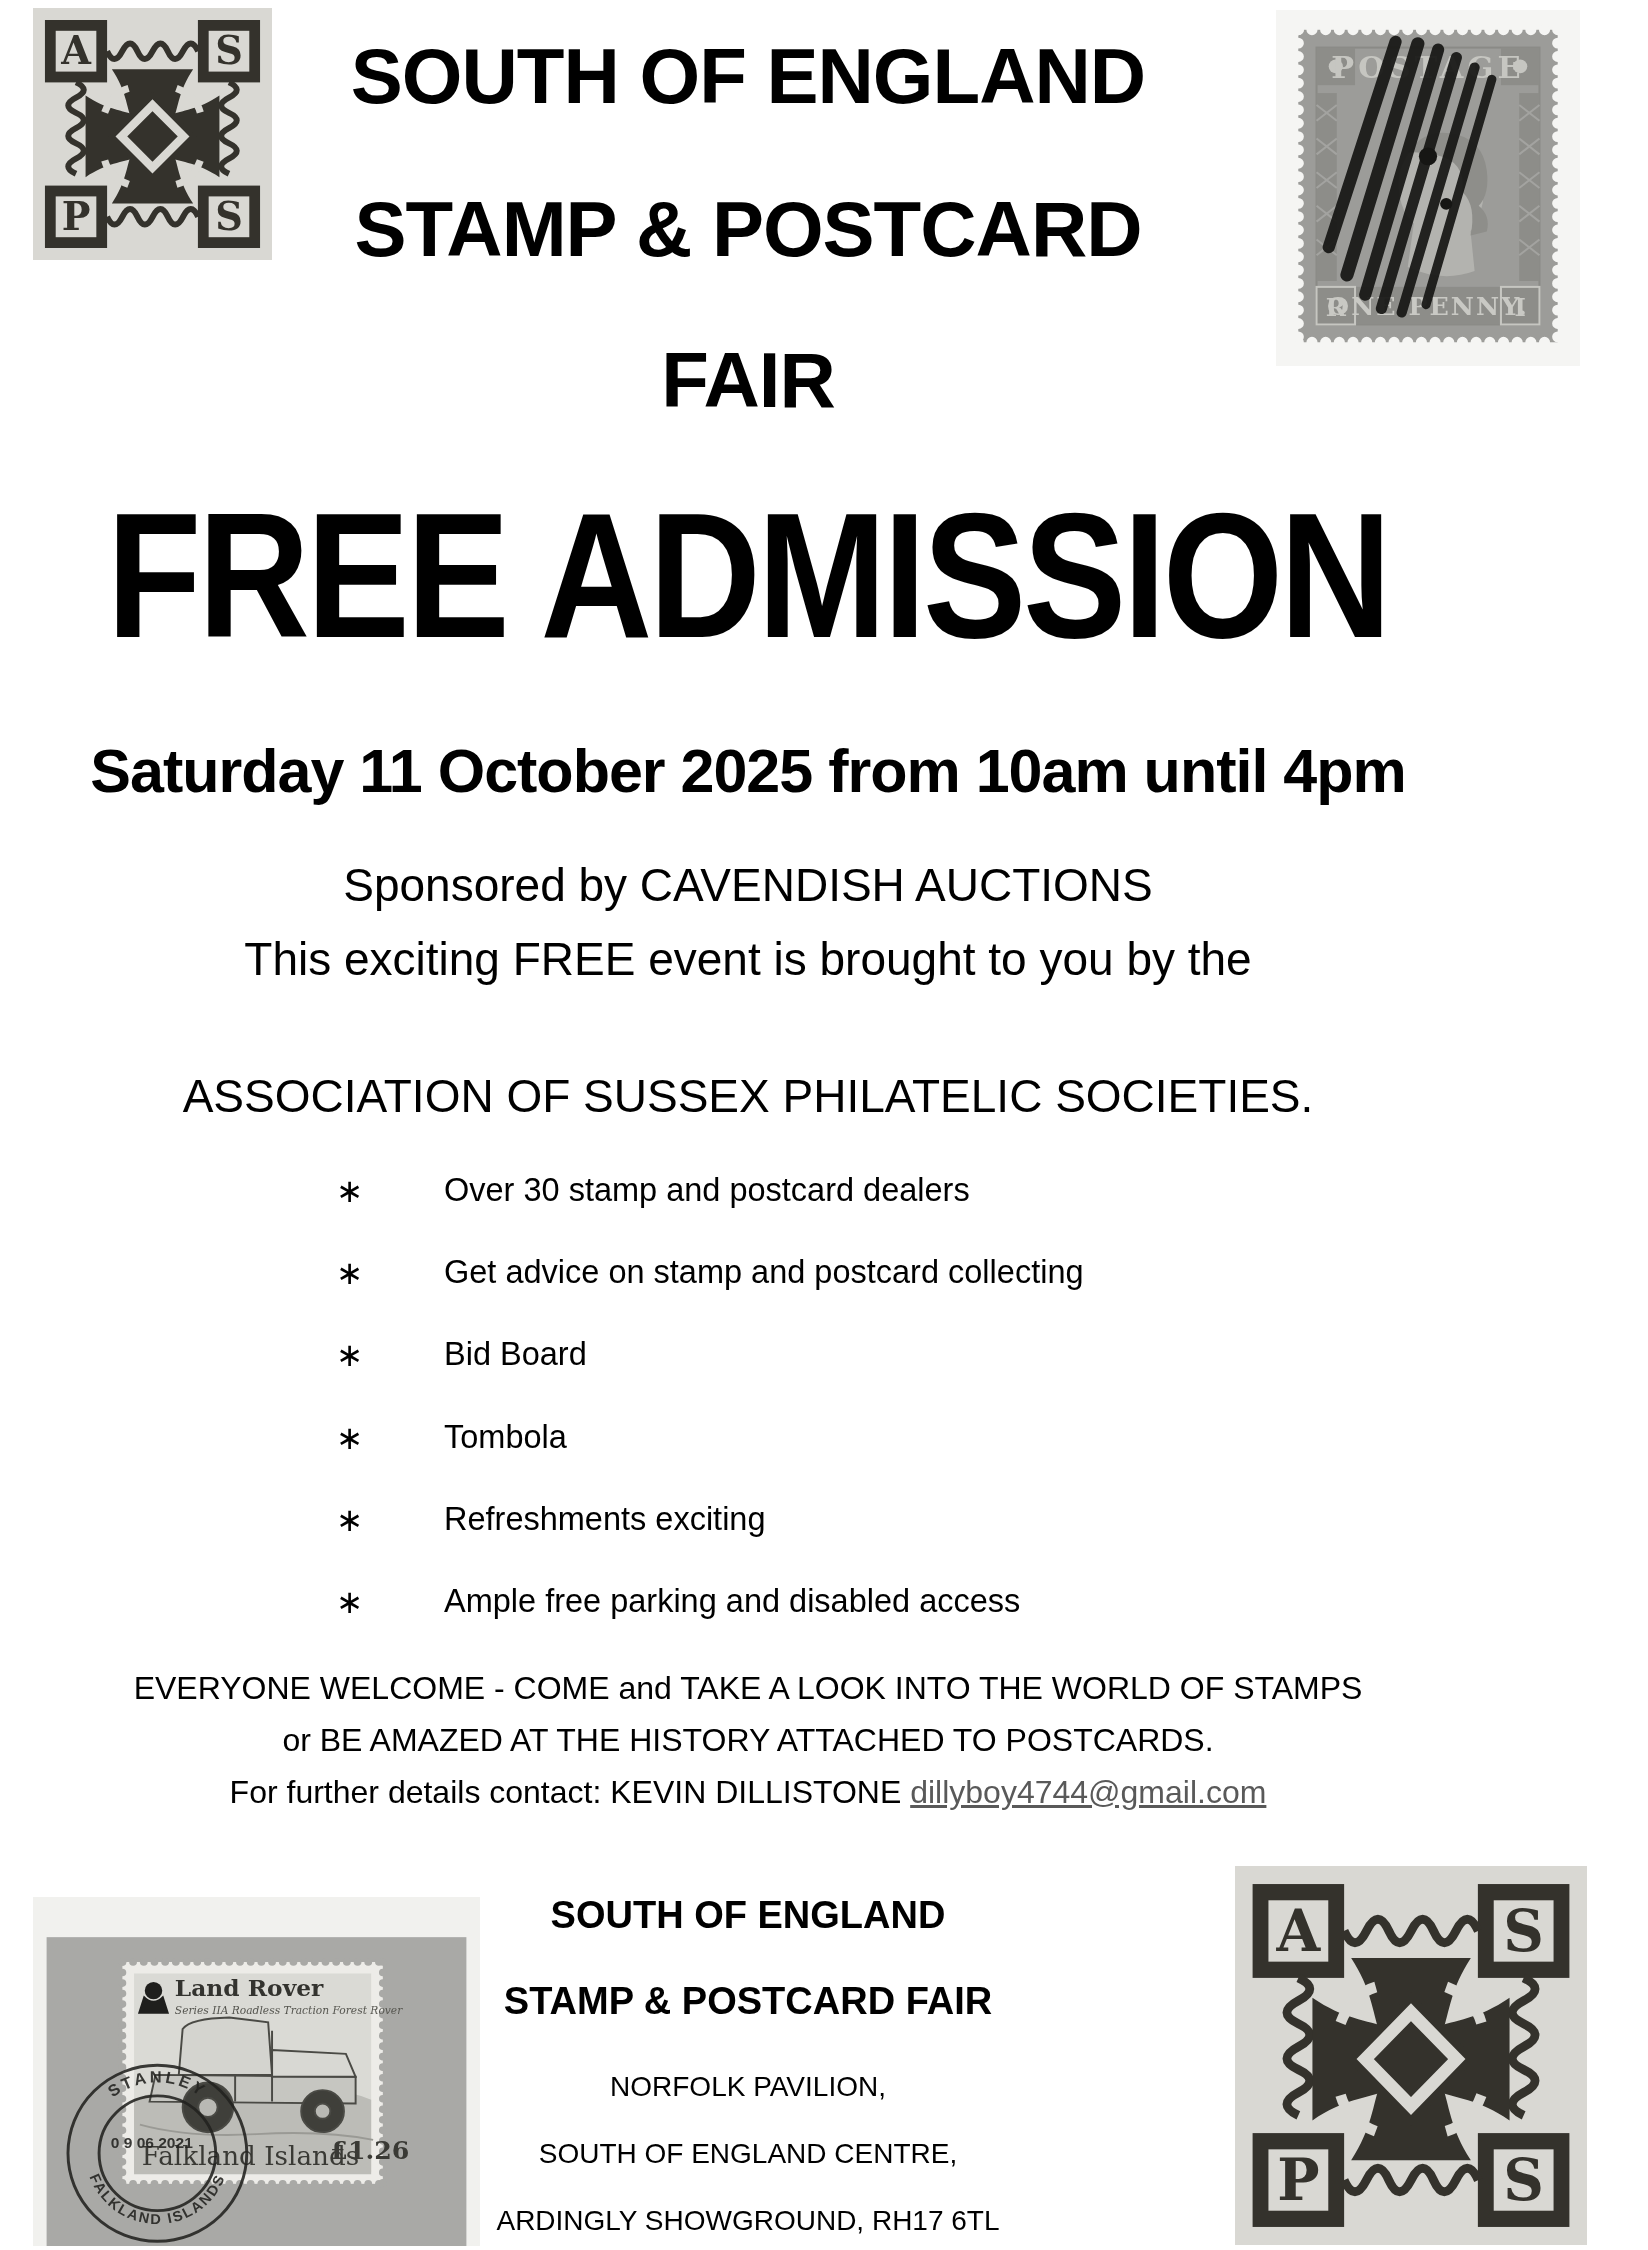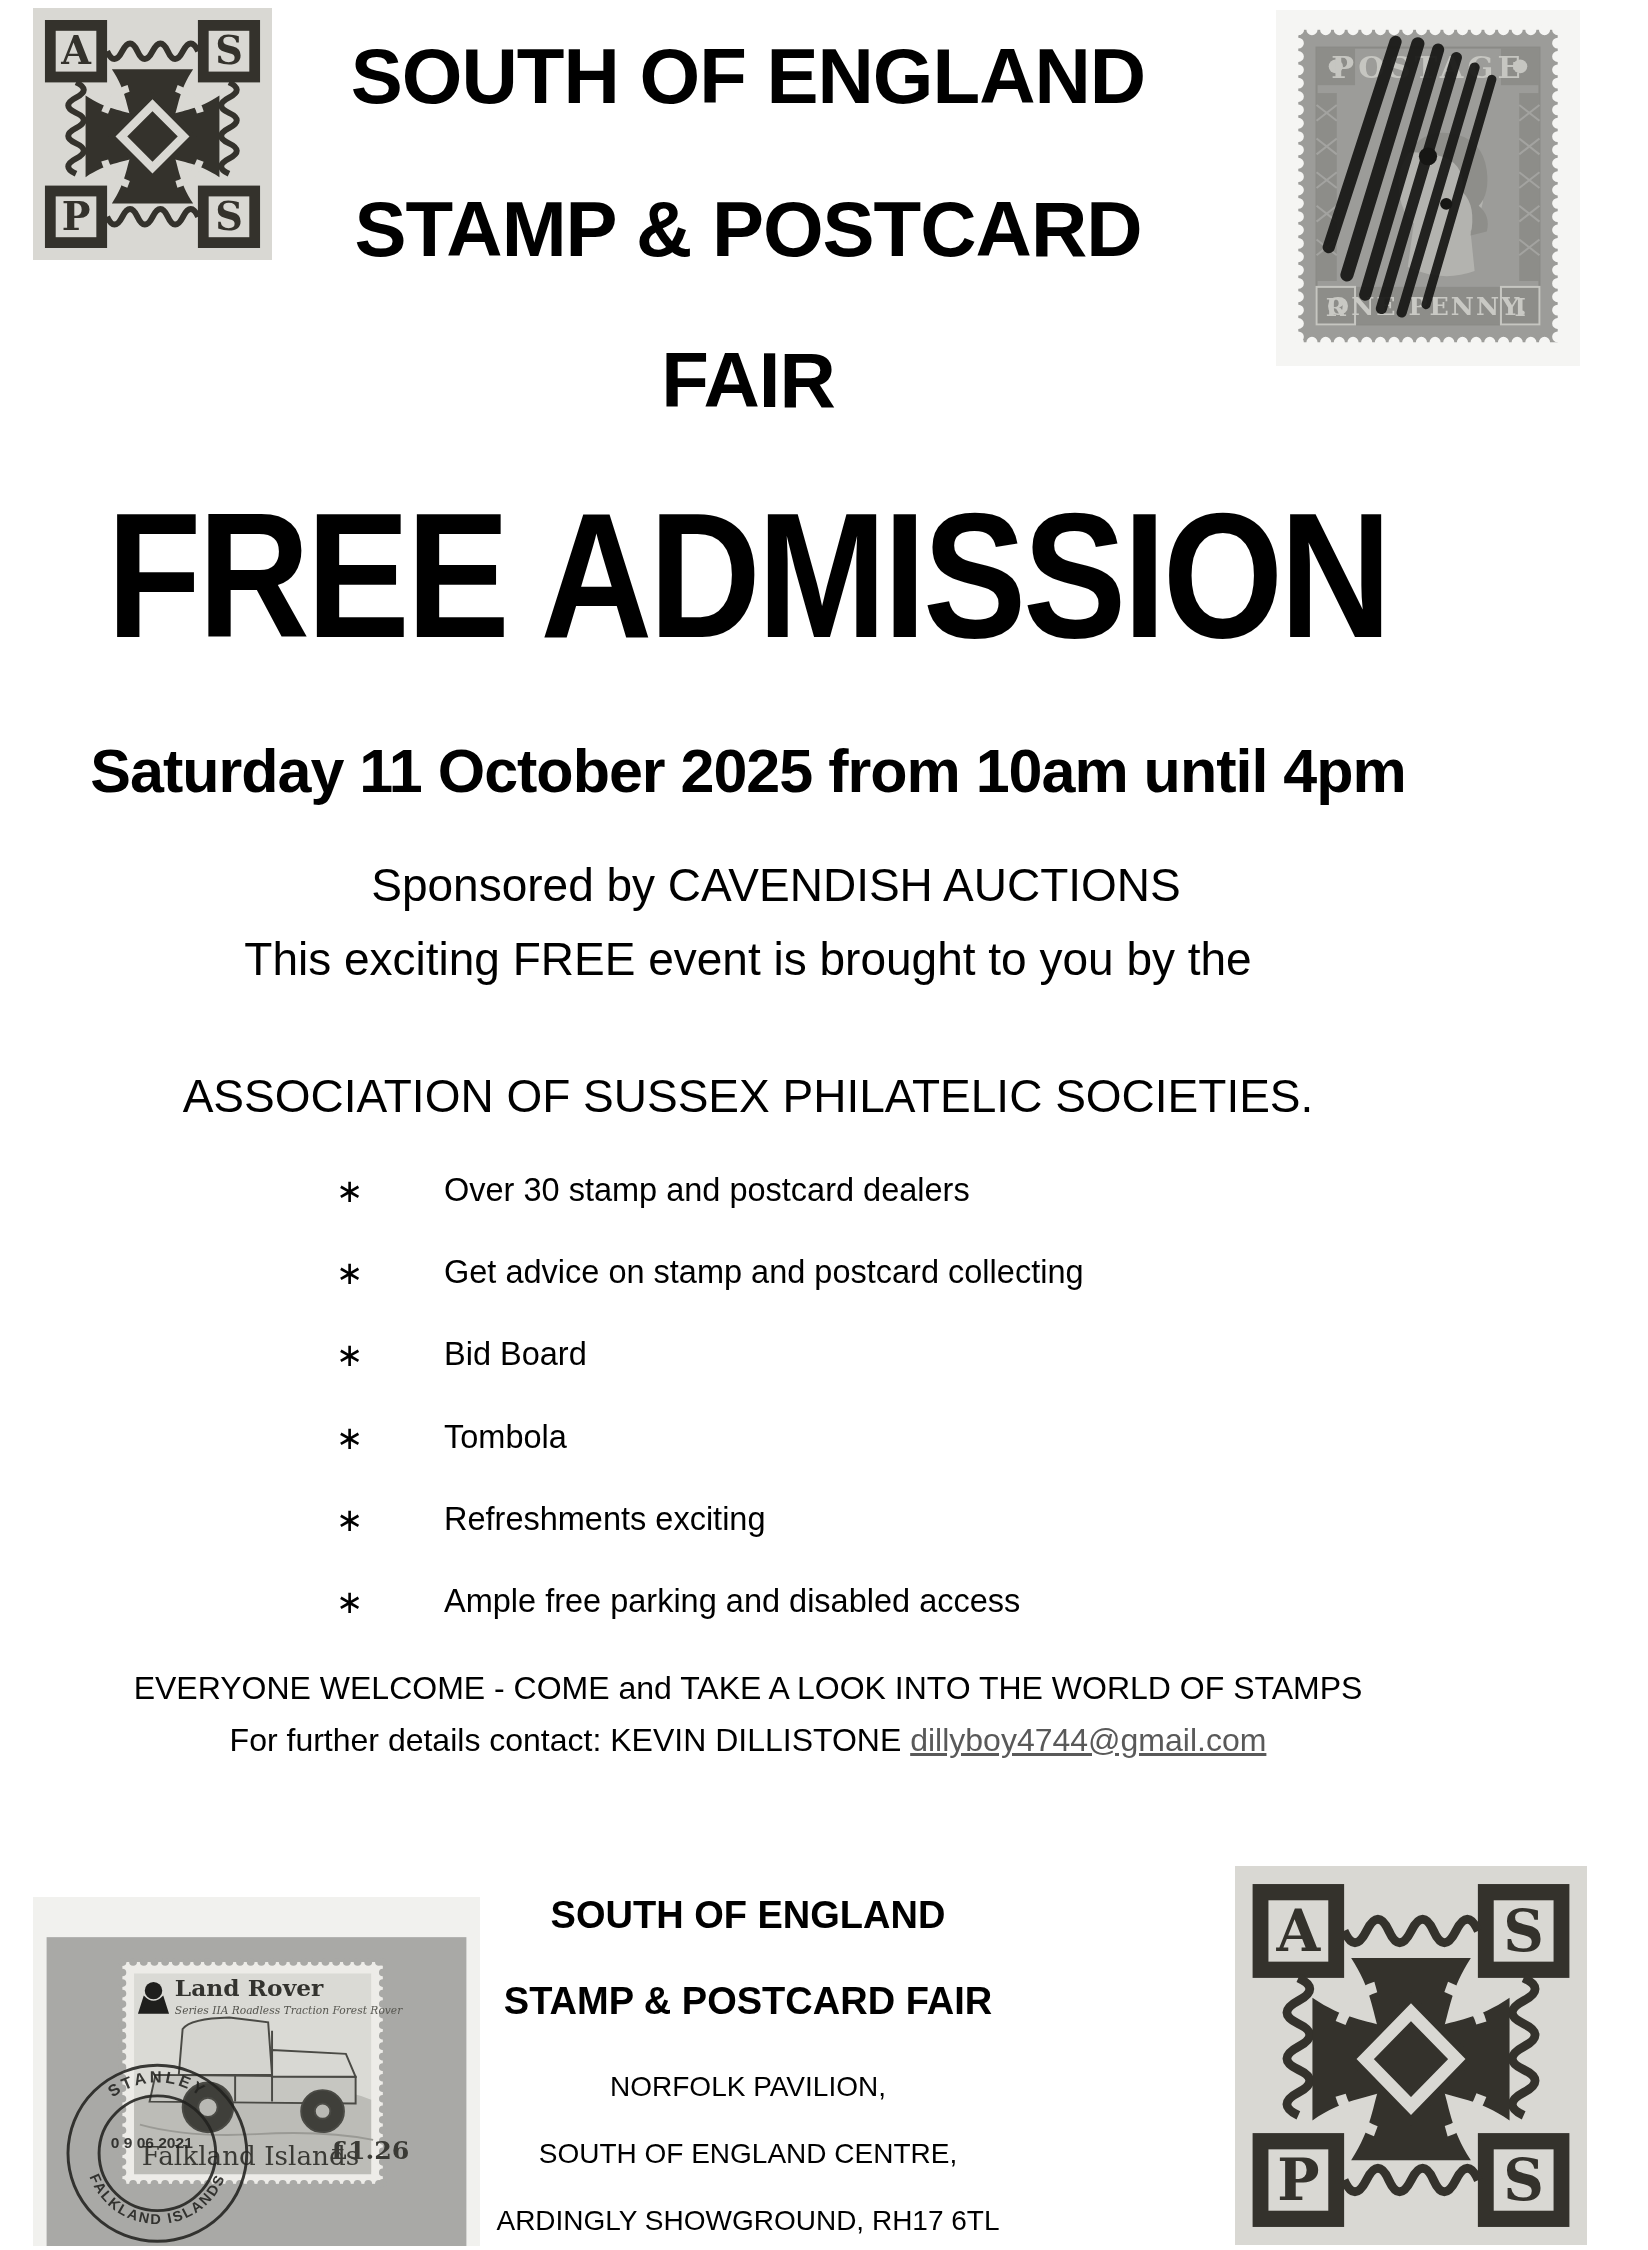--- a/index.html
+++ b/index.html
@@ -125,21 +125,21 @@
   </div>
 
   <div class="center-line h-line" style="top:34px;">SOUTH OF ENGLAND</div>
   <div class="center-line h-line" style="top:187px;">STAMP &amp; POSTCARD</div>
   <div class="center-line h-line" style="top:338px;">FAIR</div>
 
   <div class="center-line free-admission">
     <span class="squeeze">FREE ADMISSION</span>
   </div>
   <div class="center-line date-line">Saturday 11 October 2025 from 10am until 4pm</div>
-  <div class="center-line sub-line" style="top:858px;margin-left:28px;">Sponsored by CAVENDISH AUCTIONS</div>
+  <div class="center-line sub-line" style="top:858px;">Sponsored by CAVENDISH AUCTIONS</div>
   <div class="center-line sub-line" style="top:932px;">This exciting FREE event is brought to you by the</div>
   <div class="center-line sub-line" style="top:1069px;">ASSOCIATION OF SUSSEX PHILATELIC SOCIETIES.</div>
 
   <div class="bullet-row" style="top:1172px;">
     <span class="star">∗</span>
     <span class="b-text">Over 30 stamp and postcard dealers</span>
   </div>
   <div class="bullet-row" style="top:1254px;">
     <span class="star">∗</span>
     <span class="b-text">Get advice on stamp and postcard  collecting</span>
@@ -156,20 +156,21 @@
     <span class="star">∗</span>
     <span class="b-text">Refreshments exciting</span>
   </div>
   <div class="bullet-row" style="top:1583px;">
     <span class="star">∗</span>
     <span class="b-text">Ample free parking and disabled access</span>
   </div>
 
   <div class="center-line welcome" style="top:1662px;">
     <div>EVERYONE WELCOME  - COME and TAKE A LOOK INTO THE WORLD OF STAMPS</div>
+    <div>or BE AMAZED AT THE HISTORY ATTACHED TO POSTCARDS.</div>
     <div>
       <span>For further details contact: KEVIN DILLISTONE </span><a class="email-link">dillyboy4744@gmail.com</a>
     </div>
   </div>
 
   <div class="abs" style="left:33px;top:1897px;width:442px;height:349px;">
     <svg viewBox="0 0 460 365" width="447" height="349" preserveAspectRatio="none">
       <rect width="460" height="365" fill="#f1f1ee"></rect>
       <rect x="14" y="42" width="432" height="323" fill="#a9a9a6"></rect>
 

